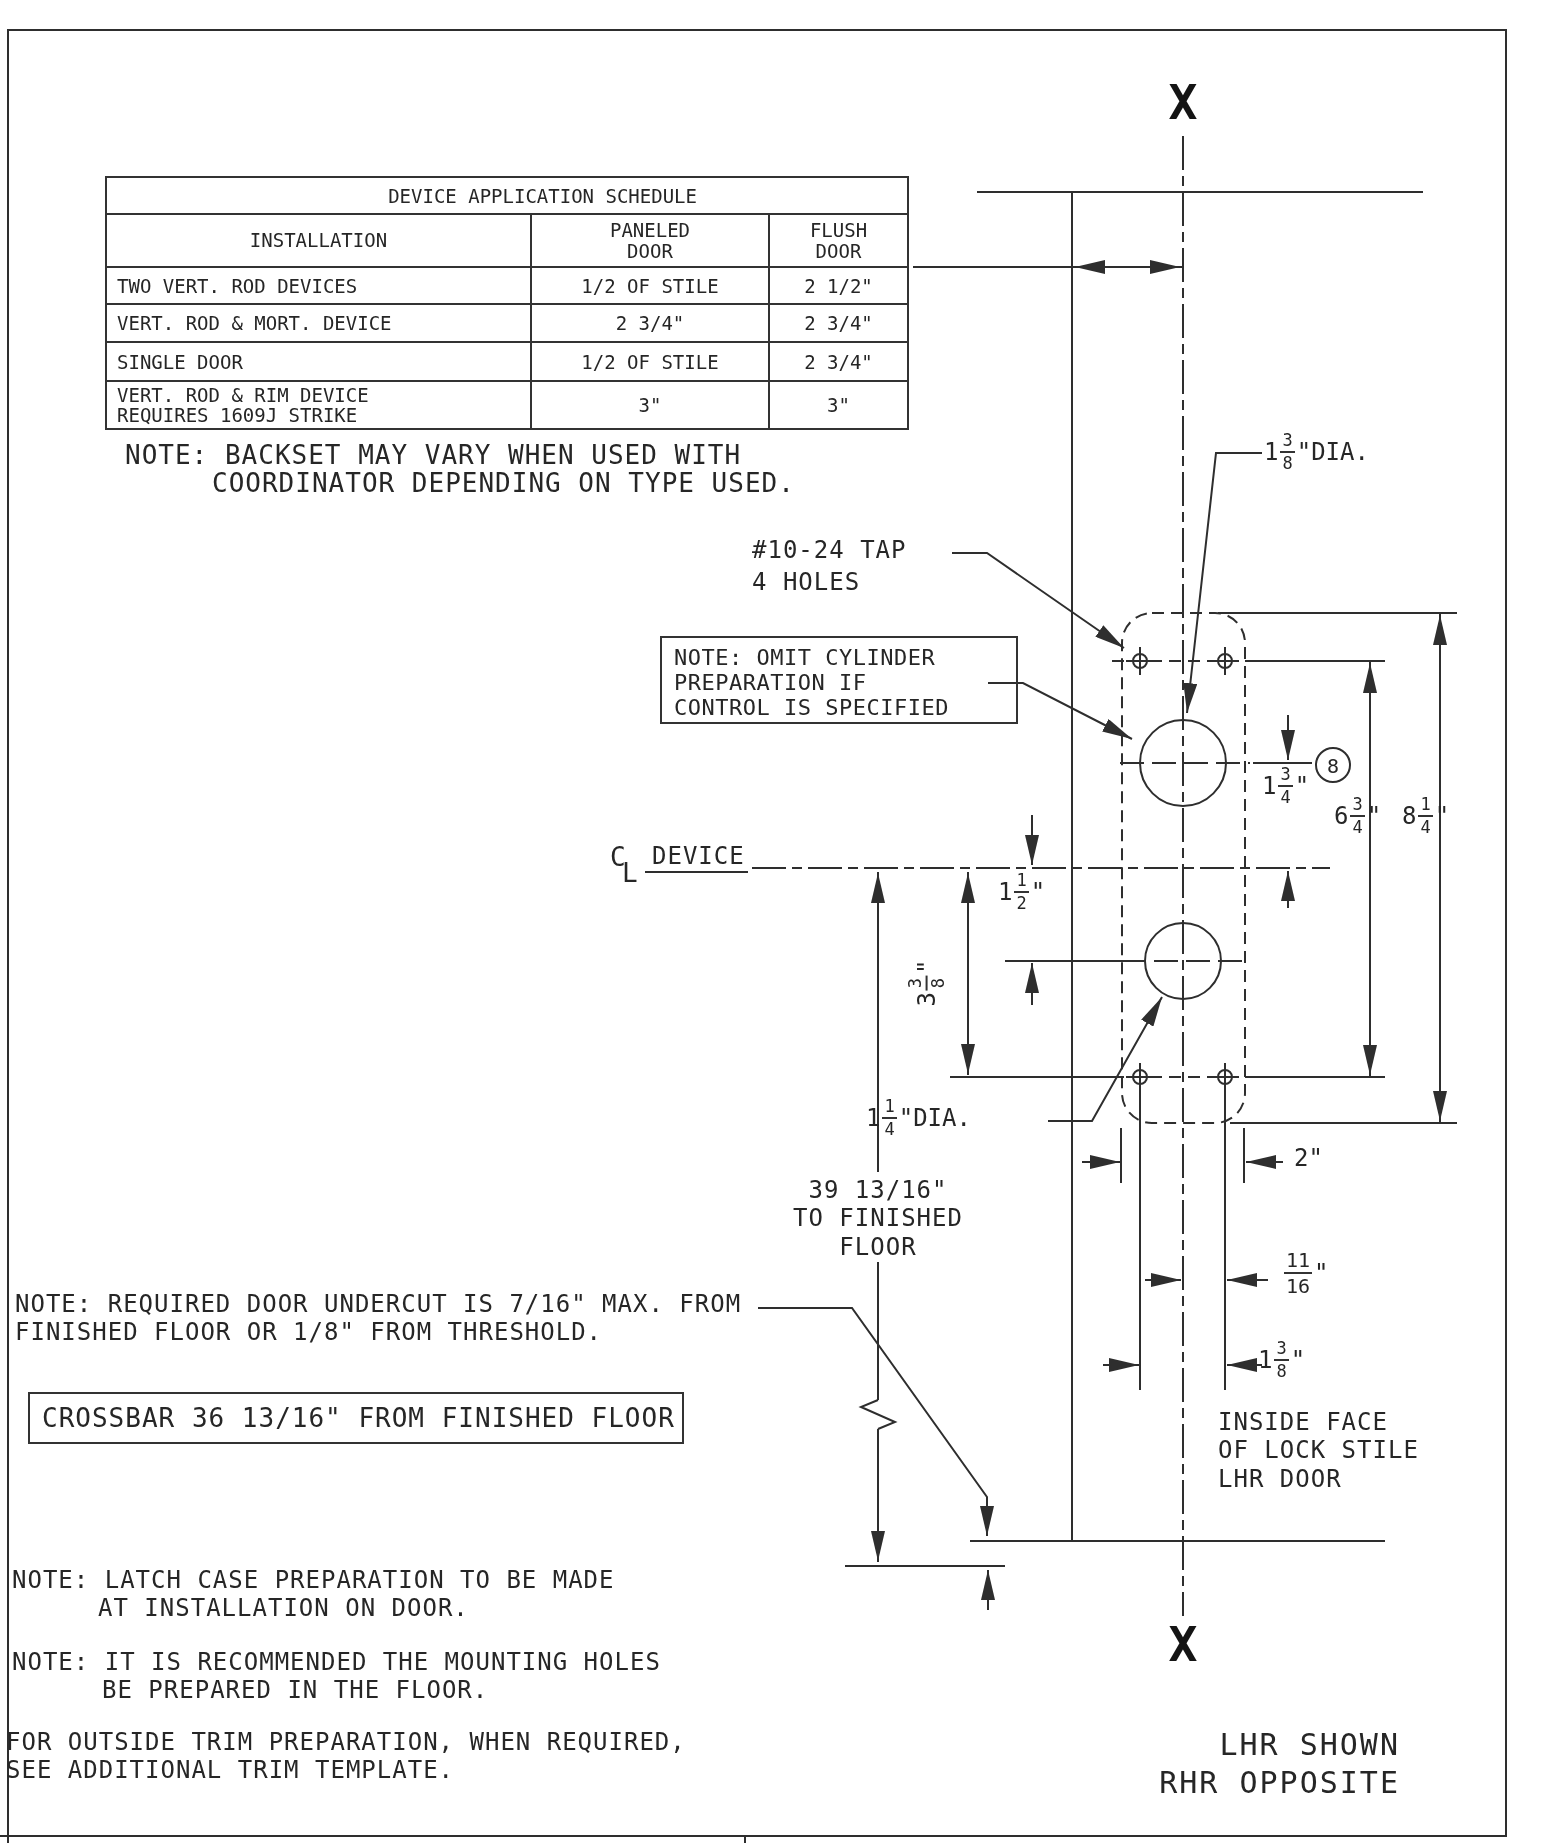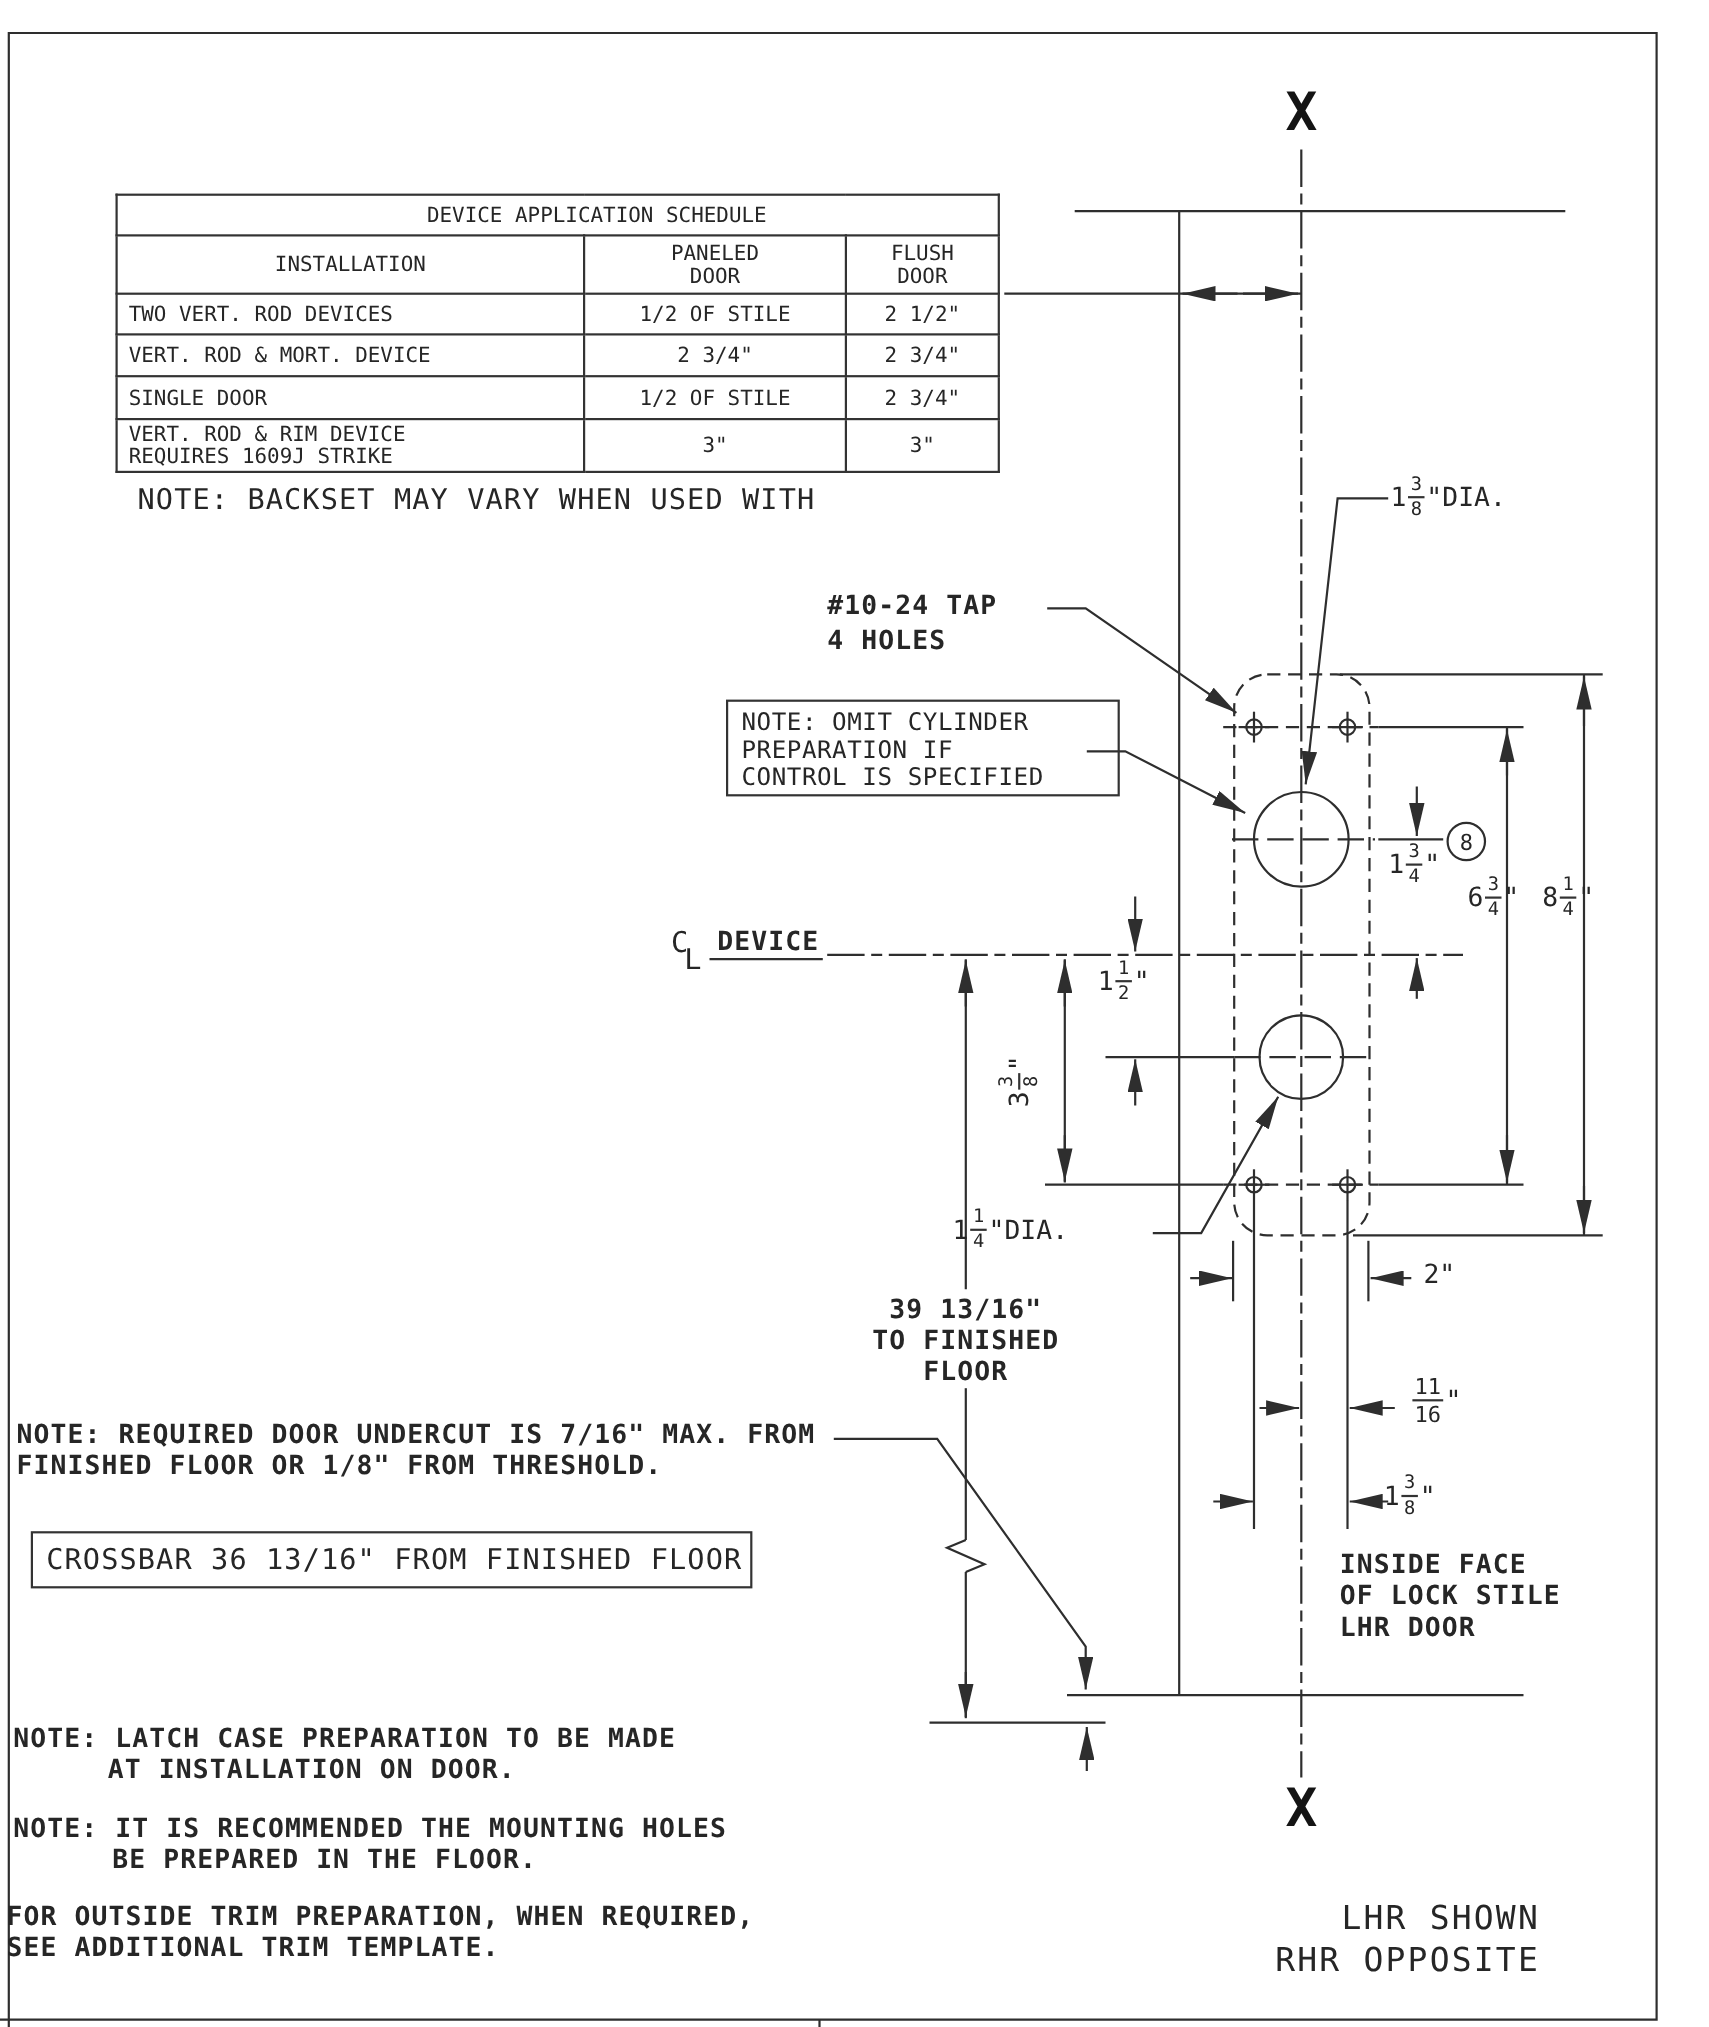--- a/index.html
+++ b/index.html
@@ -2,21 +2,21 @@
 <html><head>
 <meta charset="utf-8">
 <style>
   html,body{margin:0;padding:0;background:#fff;}
   #sheet{position:relative;width:1554px;height:1843px;background:#ffffff;
          font-family:"DejaVu Sans Mono", monospace;color:#222;overflow:hidden;}
   svg{position:absolute;left:0;top:0;}
   svg *{stroke:#2e2e2e;fill:none;stroke-width:2;}
   .txt{position:absolute;white-space:pre;color:#262626;line-height:1.18;}
   .s22{font-size:22px;letter-spacing:.5px;}
-  .s24{font-size:24px;letter-spacing:1px;font-weight:bold;}
+  .s24{font-size:24px;letter-spacing:1px;}
   .s26{font-size:26px;letter-spacing:1px;}
   .s30{font-size:30px;letter-spacing:2px;}
   .xmark{position:absolute;font-size:48px;font-weight:900;color:#141414;transform:translateX(-50%);line-height:1;}
   
   #schedule{position:absolute;left:105px;top:176px;border-collapse:collapse;table-layout:fixed;}
   #schedule td{border:2px solid #333;font-size:19px;color:#262626;padding:0;vertical-align:middle;}
   #schedule .c{text-align:center;}
   #schedule .l{text-align:left;padding-left:10px;line-height:20px;}
   #schedule .title-cell{text-align:right;padding-right:210px;height:35px;}
   #schedule .hdr{text-align:center;line-height:21px;height:51px;}
@@ -231,20 +231,21 @@
             <div>VERT. ROD &amp; RIM DEVICE</div>
             <div>REQUIRES 1609J STRIKE</div>
           </td>
       <td class="c">3"</td>
       <td class="c">3"</td>
     </tr>
   </tbody>
     </table>
 
   <div class="txt s26" style="left:125px;top:440px;">NOTE: BACKSET MAY VARY WHEN USED WITH</div>
+  <div class="txt s26" style="left:212px;top:468px;">COORDINATOR DEPENDING ON TYPE USED.</div>
 
   <div class="txt s24" style="left:752px;top:536px;">#10-24 TAP</div>
   <div class="txt s24" style="left:752px;top:568px;">4 HOLES</div>
 
   <div class="boxnote" style="left:660px;top:636px;width:354px;height:84px;">
     <div class="txt s22" style="left:12px;top:7px;">NOTE: OMIT CYLINDER</div>
     <div class="txt s22" style="left:12px;top:32px;">PREPARATION IF</div>
     <div class="txt s22" style="left:12px;top:57px;">CONTROL IS SPECIFIED</div>
   </div>
 

